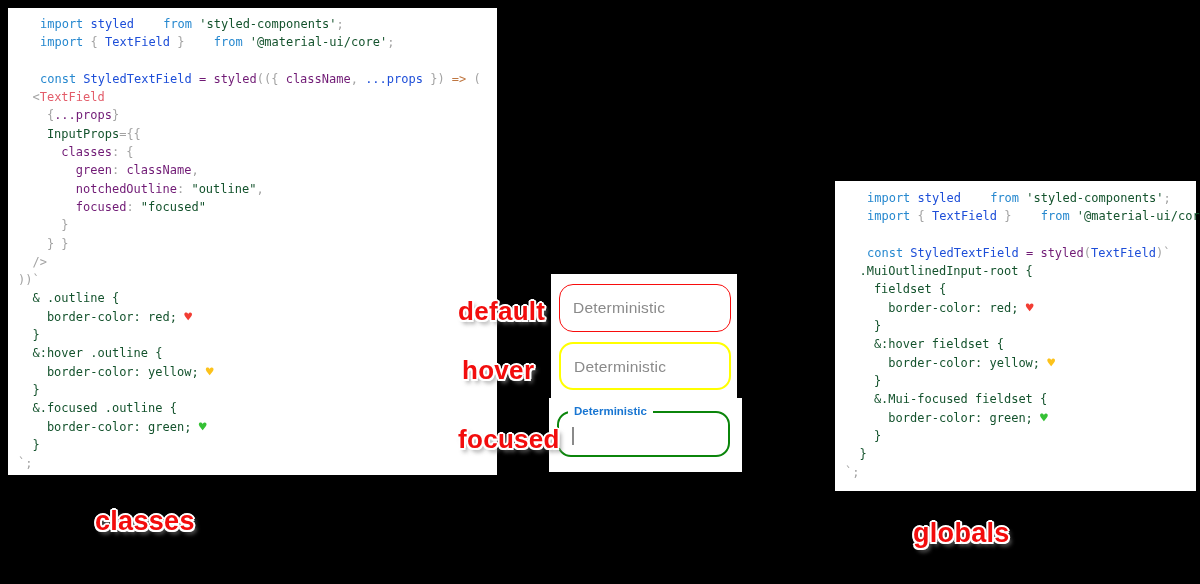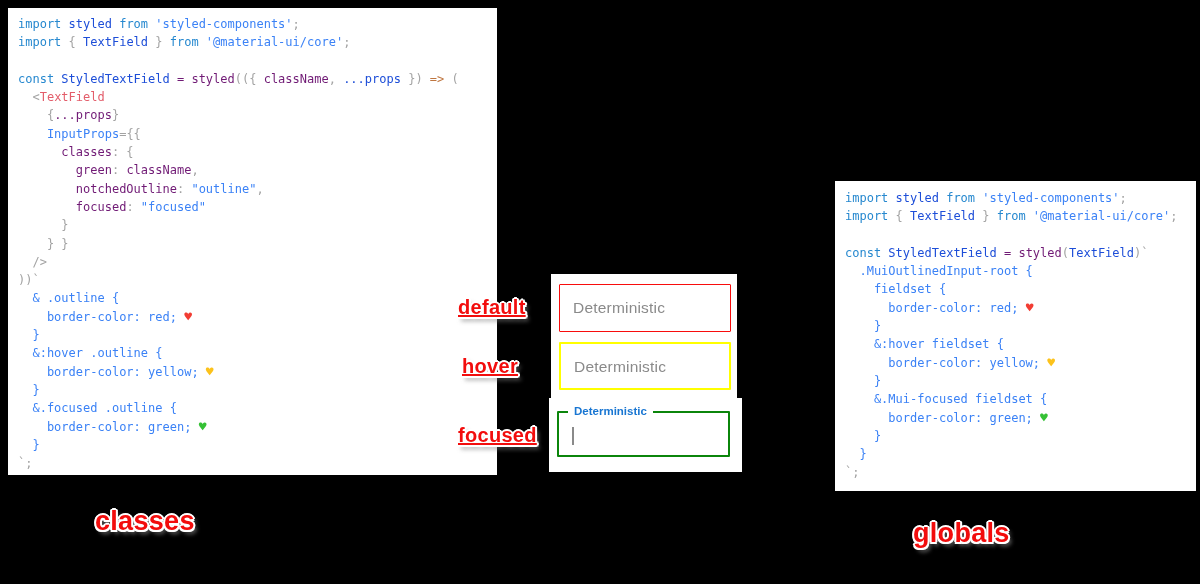--- a/index.html
+++ b/index.html
@@ -4,49 +4,49 @@
 <style>
   html,body{margin:0;padding:0;background:#000;}
   #stage{position:relative;width:1200px;height:584px;background:#000;overflow:hidden;
          font-family:"Liberation Sans",sans-serif;}
   .panel{position:absolute;background:#fff;}
   
   #left-code-panel{left:8px;top:8px;width:489px;height:467px;padding:7px 0 0 10px;box-sizing:border-box;}
   #right-code-panel{left:835px;top:181px;width:361px;height:310px;padding:8px 0 0 10px;box-sizing:border-box;}
   .code{font-family:"DejaVu Sans Mono",monospace;font-size:12px;line-height:18.3px;color:#222;}
   .code-line{white-space:pre;height:18.3px;}
-  .tk-kw{color:#2688cf;}
+  .tk-kw{color:#2688cf;margin-left:22px;}
   .tk-id{color:#1d4ed8;}
   .tk-pn{color:#a3a3a3;}
-  .tk-str{color:#3b82f6;}
+  .tk-str{color:#14532d;}
   .tk-pink{color:#701a75;}
   .tk-tag{color:#e35d6a;}
   .tk-arr{color:#bf7640;}
   .tk-hr{color:#f23d33;font-size:13px;}
   .tk-hy{color:#fcc21b;font-size:13px;}
   .tk-hg{color:#35c135;font-size:13px;}
   
   #mid-upper-panel{left:551px;top:274px;width:186px;height:124px;}
   #mid-lower-panel{left:549px;top:398px;width:193px;height:74px;}
-  .tfield{position:absolute;box-sizing:border-box;border-radius:1px;background:#fff;}
+  .tfield{position:absolute;box-sizing:border-box;border-radius:14px;background:#fff;}
   #tf-default{left:8px;top:10px;width:172px;height:48px;border:1.5px solid #f80c0c;}
   #tf-hover{left:8px;top:68px;width:172px;height:48px;border:2px solid #ffff00;}
   #tf-focused{left:8px;top:13px;width:173px;height:46px;border:2px solid #0b850b;}
   .placeholder{position:absolute;left:13px;top:0;height:45px;line-height:45px;
                color:#8a8a8a;font-size:15.5px;letter-spacing:.2px;}
   .legend{position:absolute;top:-9px;left:9px;background:#fff;padding:0 6px;
           color:#1976d2;font-size:11.5px;font-weight:600;line-height:15px;}
   .cursor{position:absolute;left:13px;top:14px;width:2px;height:18px;background:#8a8a8a;}
   
   .red-label{position:absolute;color:#f20d0d;font-weight:800;letter-spacing:.3px;
     text-shadow:
       -2px 0 0 #fff, 2px 0 0 #fff, 0 -2px 0 #fff, 0 2px 0 #fff,
       -1.5px -1.5px 0 #fff, 1.5px -1.5px 0 #fff, -1.5px 1.5px 0 #fff, 1.5px 1.5px 0 #fff,
       3px 4px 4px rgba(130,130,130,.85);}
-  .state-label{font-size:20px;text-decoration:underline;}
+  .state-label{font-size:26px;}
   #state-default{left:458px;top:296px;}
   #state-hover{left:462px;top:355px;text-align:center;}
   #state-focused{left:458px;top:424px;}
   .caption{font-size:27px;}
   #caption-classes{left:95px;top:506px;}
   #caption-globals{left:913px;top:518px;}
 </style>
 </head>
 <body>
 

